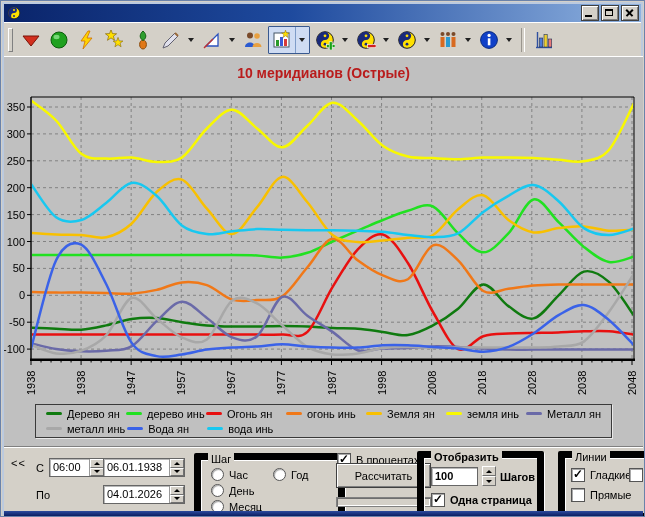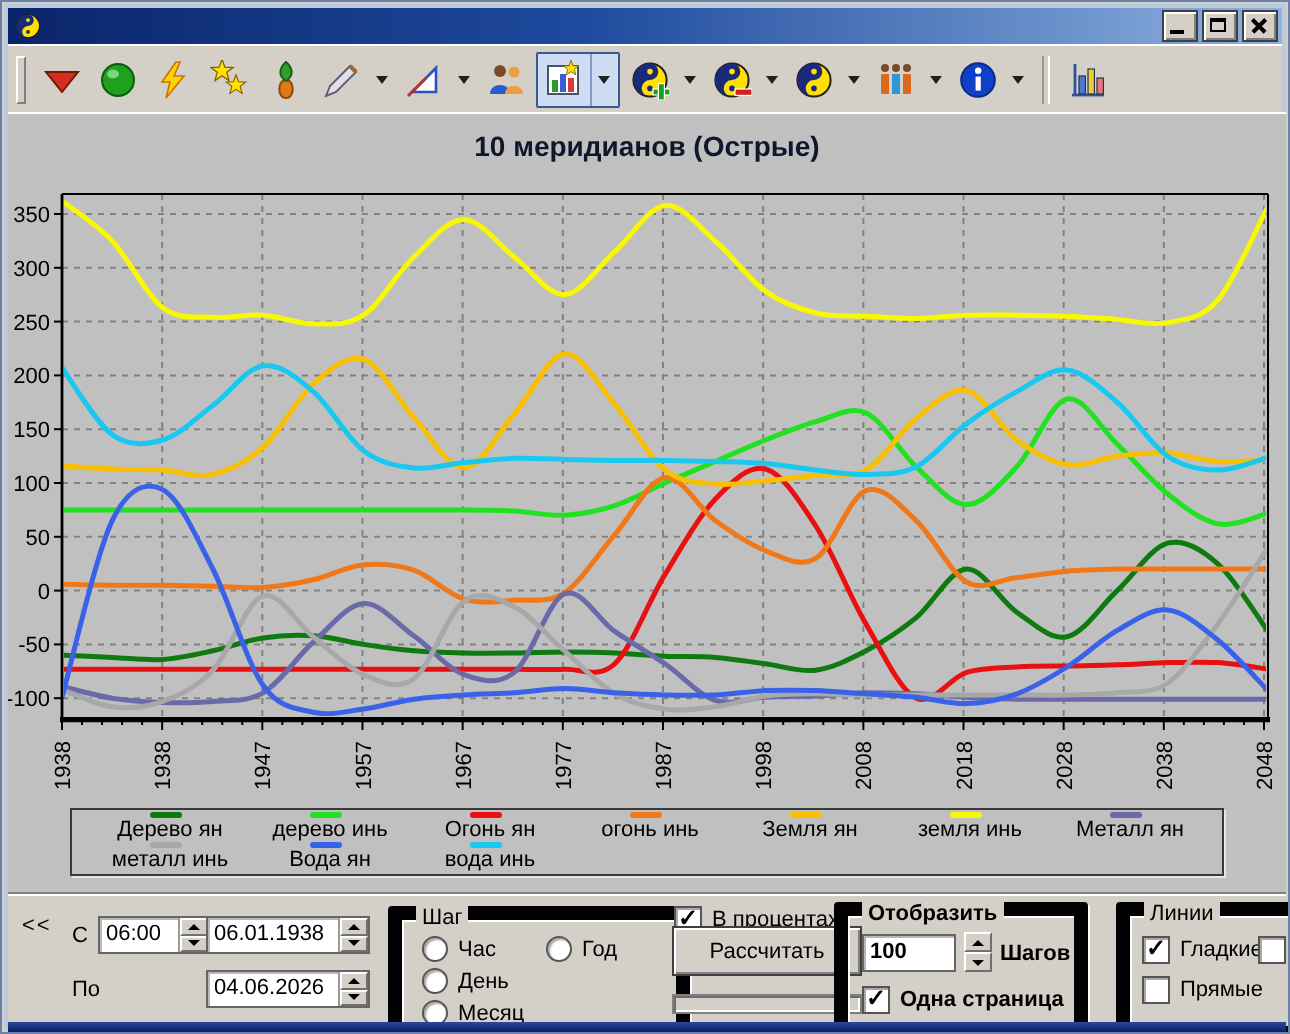--- a/index.html
+++ b/index.html
@@ -24,27 +24,27 @@
   .grip{width:3px;height:22px;margin:0 4px 0 1px;border:1px solid;border-color:#fff #808080 #808080 #fff;}
   .tb-btn{width:26px;height:26px;display:flex;align-items:center;justify-content:center;margin:0 1px;}
   .tb-dd{width:11px;height:26px;display:flex;align-items:center;justify-content:center;margin-right:2px;}
   .tb-dd::after{content:"";border-left:3.5px solid transparent;border-right:3.5px solid transparent;border-top:4px solid #202020;}
   .tb-active{display:flex;background:#cfdcf3;border:1px solid #39598f;border-radius:1px;margin:0 1px;}
   .tb-active .tb-btn{margin:0;border-right:1px solid #7e9cc8;}
   .tb-sep{width:2px;height:24px;margin:0 5px;border-left:1px solid #9a968e;border-right:1px solid #fff;}
   
   .chartpanel{position:absolute;left:3px;top:55px;width:639px;height:390px;background:#c0c0c0;border-top:1px solid #fff;}
   .chart-title{position:absolute;left:0;top:8px;width:100%;text-align:center;
-    font-size:14px;font-weight:bold;color:#0f172a;letter-spacing:0px;}
+    font-size:14px;font-weight:bold;color:#b91c1c;letter-spacing:0px;}
   #chartsvg{position:absolute;left:0;top:5px;}
   .legend{position:absolute;left:31px;top:347px;width:577px;height:34px;background:#c0c0c0;
     border:1px solid #3a3a3a;box-shadow:1px 1px 0 #e8e8e8;box-sizing:border-box;
     display:flex;flex-direction:column;justify-content:center;padding:1px 10px;}
   .lg-row{display:flex;align-items:center;height:15px;}
-  .lg-item{display:flex;align-items:center;min-width:78px;margin-right:2px;flex-direction:column;}
+  .lg-item{display:flex;align-items:center;min-width:78px;margin-right:2px;}
   .lg-dash{width:16px;height:3px;border-radius:2px;margin-right:5px;flex:0 0 auto;}
   .lg-txt{font-size:11px;color:#000;white-space:nowrap;}
   
   .bottompanel{position:absolute;left:3px;top:445px;width:639px;height:64px;background:#d4d0c8;
     border-top:1px solid #808080;box-shadow:inset 0 1px 0 #fff;font-size:11px;}
   .bp-abs{position:absolute;}
   .lbl{font-size:11px;color:#000;}
   .group{position:absolute;border:7px solid #000000;border-radius:2px;
     box-shadow:inset 1px 1px 0 #fff, 1px 1px 0 #fff;}
   .group>.gtitle{position:absolute;top:-7px;left:7px;background:#d4d0c8;padding:0 3px;font-size:11px;}
@@ -451,21 +451,21 @@
     <span class="bp-abs field" style="left:99px;top:11px;width:82px;">
       <span class="val" style="flex:1">06.01.1938</span>
       <span class="updown">
           <span class="udb up"></span>
           <span class="udb dn"></span>
         </span>
     </span>
 
     <span class="bp-abs lbl" style="left:32px;top:42px;">По</span>
     <span class="bp-abs field" style="left:99px;top:38px;width:82px;">
-      <span class="val" style="flex:1">04.06.2026</span>
+      <span class="val" style="flex:1">04.01.2026</span>
       <span class="updown">
           <span class="udb up"></span>
           <span class="udb dn"></span>
         </span>
     </span>
 
     <div class="group" style="left:190px;top:6px;width:137px;height:53px;">
       <span class="gtitle">Шаг</span>
       <span class="bp-abs ctl-row" style="left:10px;top:8px;">
         <span class="rb"></span>

